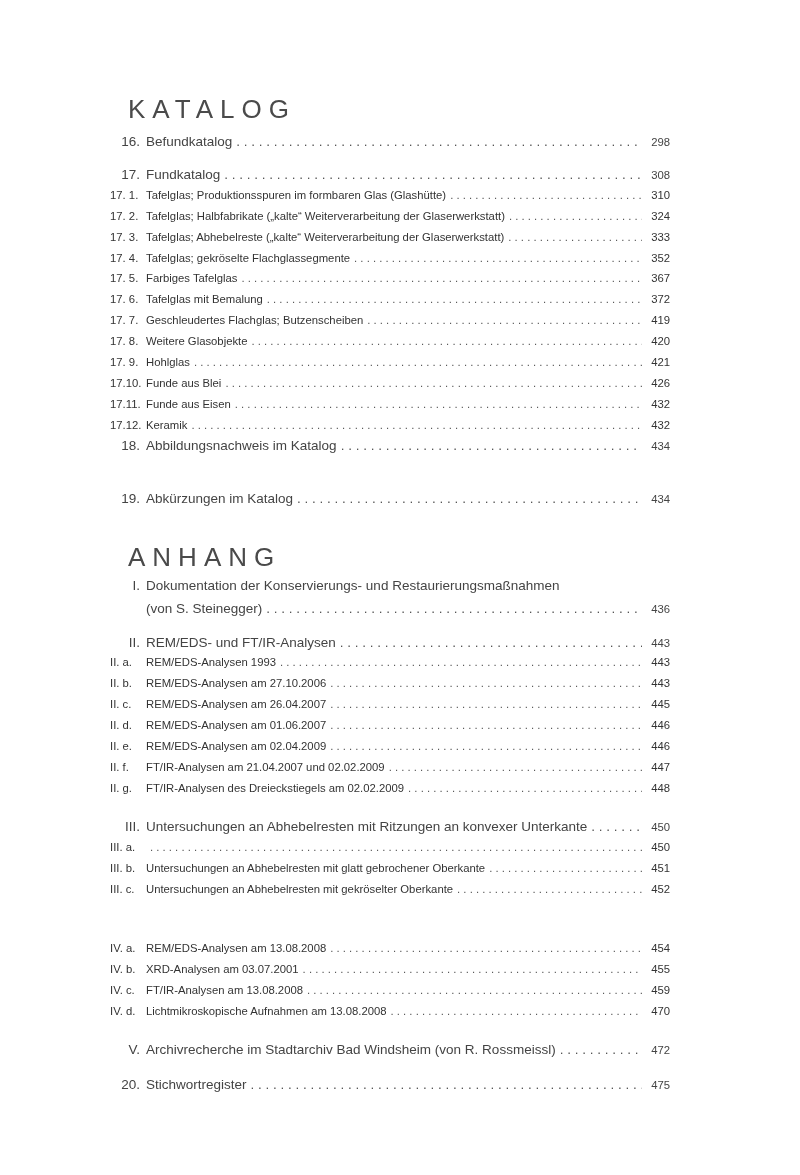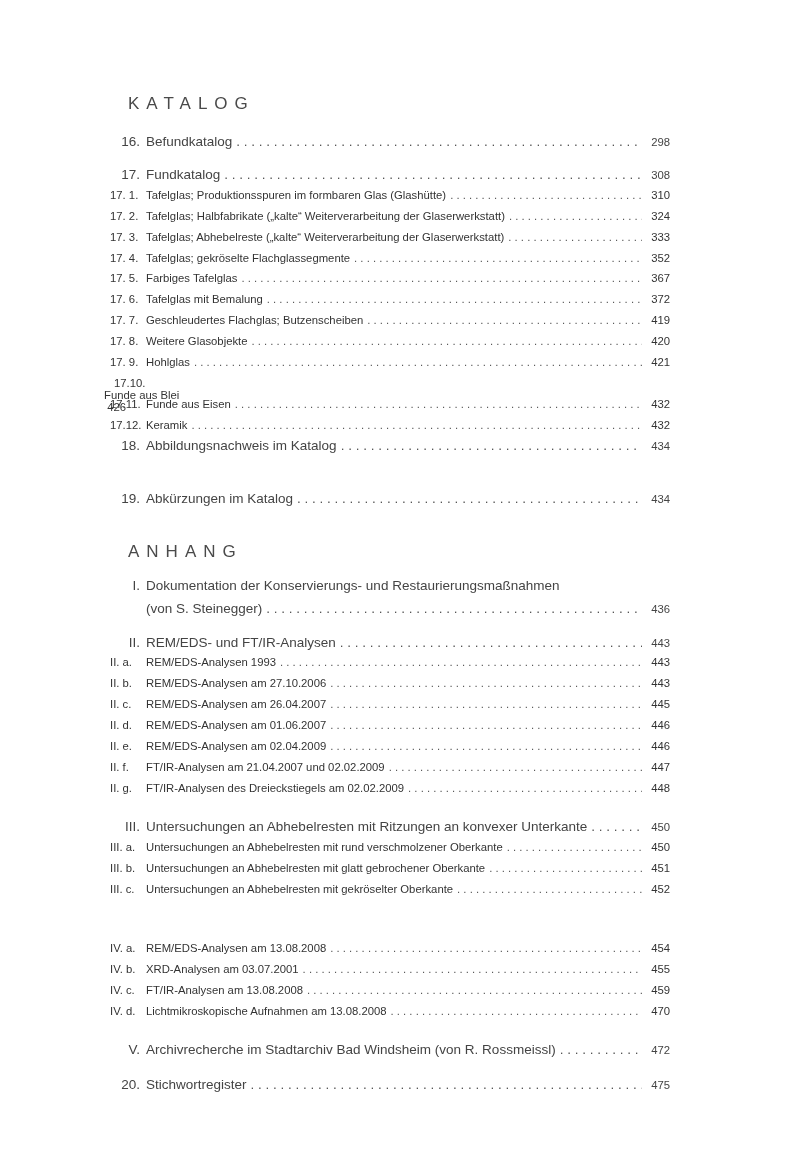--- a/index.html
+++ b/index.html
@@ -1,19 +1,19 @@
 <!DOCTYPE html>
 <html><head>
 <meta charset="utf-8">
 <style>
   html, body { margin: 0; padding: 0; background: #ffffff; }
   body { width: 800px; height: 1175px; position: relative; overflow: hidden;
          font-family: "Liberation Sans", "DejaVu Sans", sans-serif; color: #3a3a3a; }
   .page { position: absolute; left: 0; top: 0; width: 800px; height: 1175px; }
-  .section-title { position: absolute; left: 128px; font-size: 17px; letter-spacing: 7px;
+  .section-title { position: absolute; left: 128px; font-size: 26px; letter-spacing: 7px;
                    color: #4a4a4a; font-weight: normal; margin: 0; }
   .row { position: absolute; left: 100px; width: 570px; height: 20px; display: flex;
          align-items: baseline; white-space: nowrap; }
   .row .num { flex: 0 0 auto; text-align: right; }
   .row .title { flex: 0 0 auto; }
   .row .dots { flex: 1 1 auto; overflow: hidden; margin: 0 6px 0 4px; letter-spacing: 2.6px;
                color: #555; }
   .row .dots::before { content: ". . . . . . . . . . . . . . . . . . . . . . . . . . . . . . . . . . . . . . . . . . . . . . . . . . . . . . . . . . . . . . . . . . . . . . . . . . . . . . . . . . . . . . . . . . . . . . . . . . . . . . . . . . . . . . ."; letter-spacing: 0; }
   .row .page-no { flex: 0 0 auto; text-align: right; min-width: 22px; }
   .main { font-size: 13.5px; color: #444; }
@@ -102,21 +102,21 @@
     <span class="page-no">420</span>
   </div>
 
   <div class="row sub" style="top:356px;">
     <span class="num">17. 9.</span>
     <span class="title">Hohlglas</span>
     <span class="dots"></span>
     <span class="page-no">421</span>
   </div>
 
-  <div class="row sub" style="top:377px;flex-direction:column;">
+  <div class="row sub" style="top:377px;">
     <span class="num">17.10.</span>
     <span class="title">Funde aus Blei</span>
     <span class="dots"></span>
     <span class="page-no">426</span>
   </div>
 
   <div class="row sub" style="top:398px;">
     <span class="num">17.11.</span>
     <span class="title">Funde aus Eisen</span>
     <span class="dots"></span>
@@ -214,21 +214,20 @@
 
   <div class="row main" style="top:819px;">
     <span class="num">III.</span>
     <span class="title">Untersuchungen an Abhebelresten mit Ritzungen an konvexer Unterkante</span>
     <span class="dots"></span>
     <span class="page-no">450</span>
   </div>
 
   <div class="row sub" style="top:841px;">
     <span class="num">III. a.</span>
-    <span class="title">Untersuchungen an Abhebelresten mit rund verschmolzener Oberkante</span>
     <span class="dots"></span>
     <span class="page-no">450</span>
   </div>
 
   <div class="row sub" style="top:862px;">
     <span class="num">III. b.</span>
     <span class="title">Untersuchungen an Abhebelresten mit glatt gebrochener Oberkante</span>
     <span class="dots"></span>
     <span class="page-no">451</span>
   </div>

